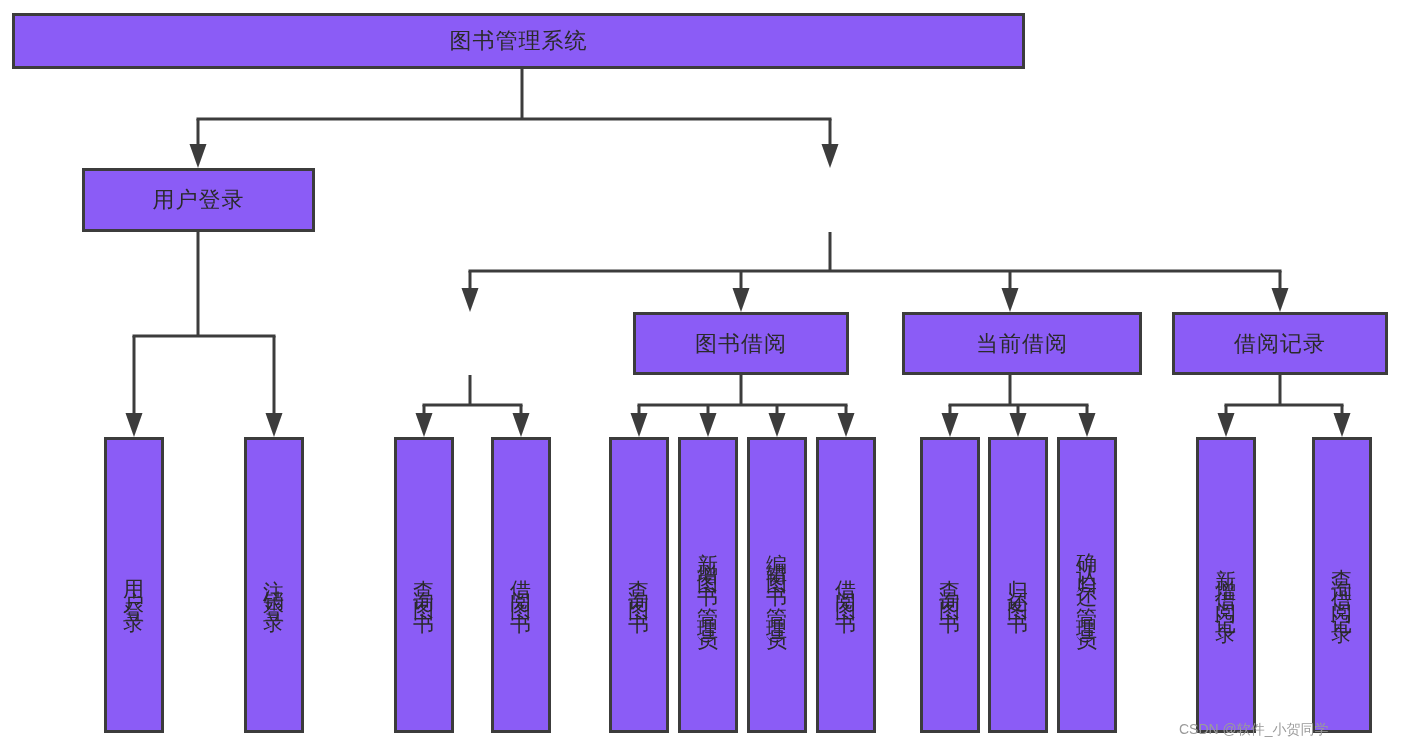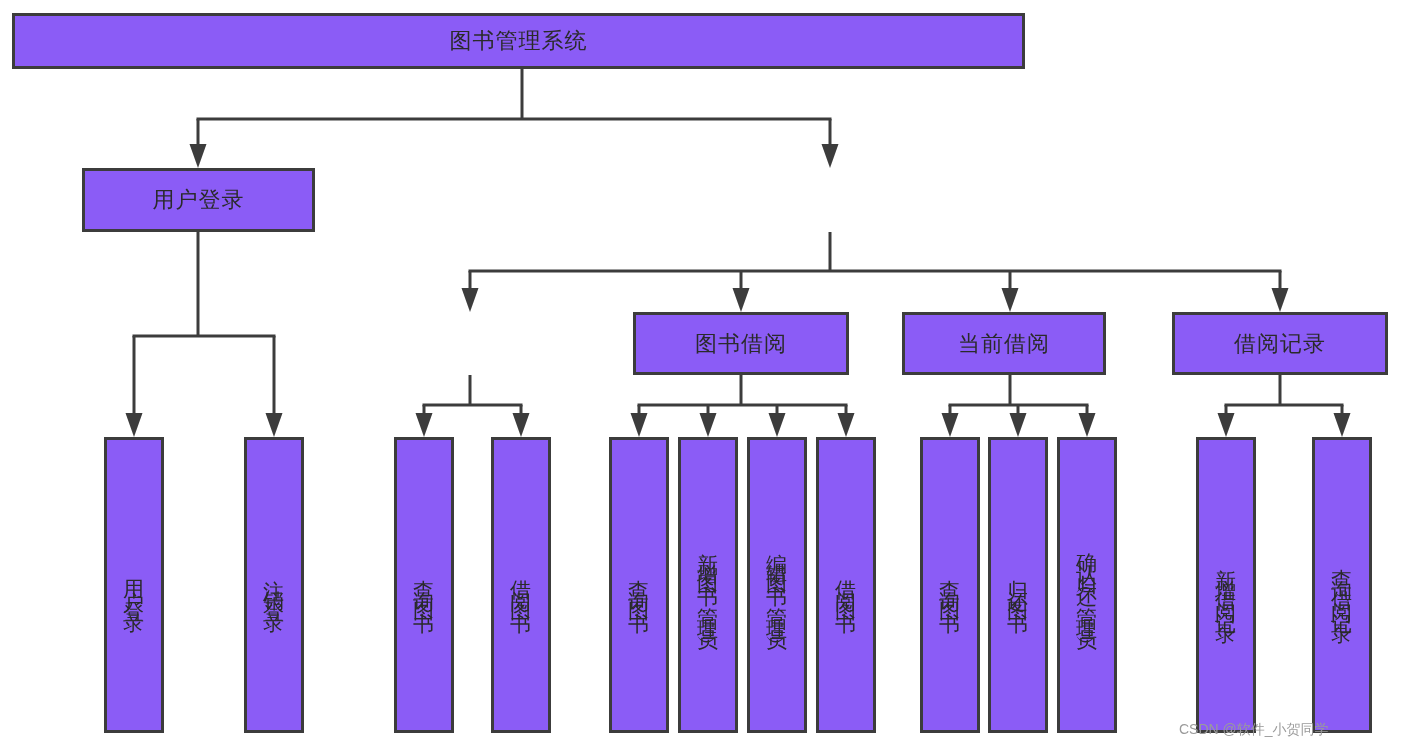--- a/index.html
+++ b/index.html
@@ -146,21 +146,21 @@
       <polygon class="carrow" points="1217.5,413 1234.5,413 1226,437"></polygon>
       <polygon class="carrow" points="1333.5,413 1350.5,413 1342,437"></polygon>
     </g>
   </svg>
 
   <div class="box hbox" style="left:12px; top:13px; width:1013px; height:56px;">图书管理系统</div>
 
   <div class="box hbox" style="left:82px; top:168px; width:233px; height:64px;">用户登录</div>
 
   <div class="box hbox" style="left:633px; top:312px; width:216px; height:63px;">图书借阅</div>
-  <div class="box hbox" style="left:902px; top:312px; width:204px; height:63px;">当前借阅</div>
+  <div class="box hbox" style="left:902px; top:312px; width:240px; height:63px;">当前借阅</div>
   <div class="box hbox" style="left:1172px; top:312px; width:216px; height:63px;">借阅记录</div>
 
   <div class="box vbox" style="left:104px;">用户登录</div>
   <div class="box vbox" style="left:244px;">注销登录</div>
 
   <div class="box vbox" style="left:394px;">查询图书</div>
   <div class="box vbox" style="left:491px;">借阅图书</div>
 
   <div class="box vbox" style="left:609px;">查询图书</div>
   <div class="box vbox" style="left:678px;">新增图书（管理员）</div>

